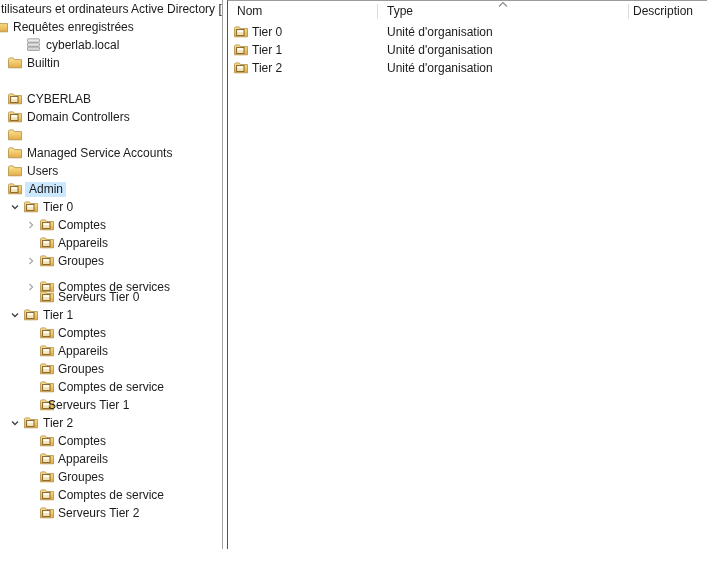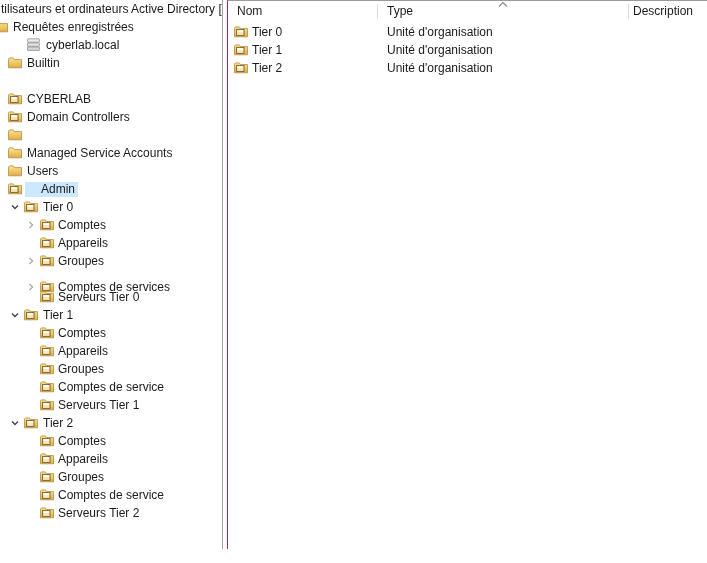--- a/index.html
+++ b/index.html
@@ -16,21 +16,21 @@
   .splitter{position:absolute;left:223px;top:0;width:4px;height:549px;background:#fff;cursor:col-resize;}
   .list-panel{
     position:absolute;left:227px;top:0;width:479px;height:548px;background:#fff;
     border-left:1px solid #be185d;border-top:1px solid #9b9b9b;overflow:hidden;
   }
   
   .trow{position:absolute;left:0;width:100%;height:18px;}
   .trow .chev{position:absolute;top:4px;width:10px;height:10px;line-height:0;}
   .trow .ico{position:absolute;top:2px;width:14px;height:13px;line-height:0;}
   .trow .lbl{position:absolute;top:2px;white-space:nowrap;line-height:14px;}
-  .trow .lbl.sel{background:#cce8ff;margin-left:-2px;padding:0 3px 1px 16px;}
+  .trow .lbl.sel{background:#cce8ff;margin-left:-2px;padding:0 3px 1px 4px;}
   
   .lhead{position:absolute;left:0;top:0;width:100%;height:20px;background:#fff;}
   .hlabel{position:absolute;top:4px;line-height:13px;white-space:nowrap;cursor:default;}
   .hlabel.col-nom{left:9px;}
   .hlabel.col-type{left:159px;}
   .hlabel.col-desc{left:405px;}
   .hsep{position:absolute;top:3px;width:1px;height:15px;background:#dcdcdc;}
   .hsep.s1{left:149px;}
   .hsep.s2{left:400px;}
   .sortchev{position:absolute;left:270px;top:0px;line-height:0;}
@@ -224,21 +224,21 @@
           <rect x="3.5" y="5.3" width="5.6" height="1.7" fill="#ffffff"></rect>
         </svg></span>
       <span class="lbl" style="left: 58px;">Comptes de service</span>
     </div>
     <div class="trow" style="top: 396px;">
       <span class="ico" style="left: 40px;"><svg width="14" height="13" viewBox="0 0 14 13">
           <path d="M0.5 11.8 V3.1 L1.4 1.9 H5.3 L6.5 3.6 H13.5 V11.8 Z" fill="url(#foldg)" stroke="#b08d43" stroke-width="0.8"></path>
           <rect x="2.6" y="4.4" width="7.4" height="6" fill="#f3e7bb" stroke="#7c5c25" stroke-width="0.9"></rect>
           <rect x="3.5" y="5.3" width="5.6" height="1.7" fill="#ffffff"></rect>
         </svg></span>
-      <span class="lbl" style="left: 58px;">Serveurs Tier 1</span>
+      <span class="lbl" style="left: 48px;">Serveurs Tier 1</span>
     </div>
     <div class="trow" style="top: 414px;">
       <span class="chev" style="left: 10px;"><svg width="10" height="10" viewBox="0 0 10 10">
           <path d="M2 3.5 L5 6.5 L8 3.5" fill="none" stroke="#404040" stroke-width="1.3"></path>
         </svg></span>
       <span class="ico" style="left: 24px;"><svg width="14" height="13" viewBox="0 0 14 13">
           <path d="M0.5 11.8 V3.1 L1.4 1.9 H5.3 L6.5 3.6 H13.5 V11.8 Z" fill="url(#foldg)" stroke="#b08d43" stroke-width="0.8"></path>
           <rect x="2.6" y="4.4" width="7.4" height="6" fill="#f3e7bb" stroke="#7c5c25" stroke-width="0.9"></rect>
           <rect x="3.5" y="5.3" width="5.6" height="1.7" fill="#ffffff"></rect>
         </svg></span>

